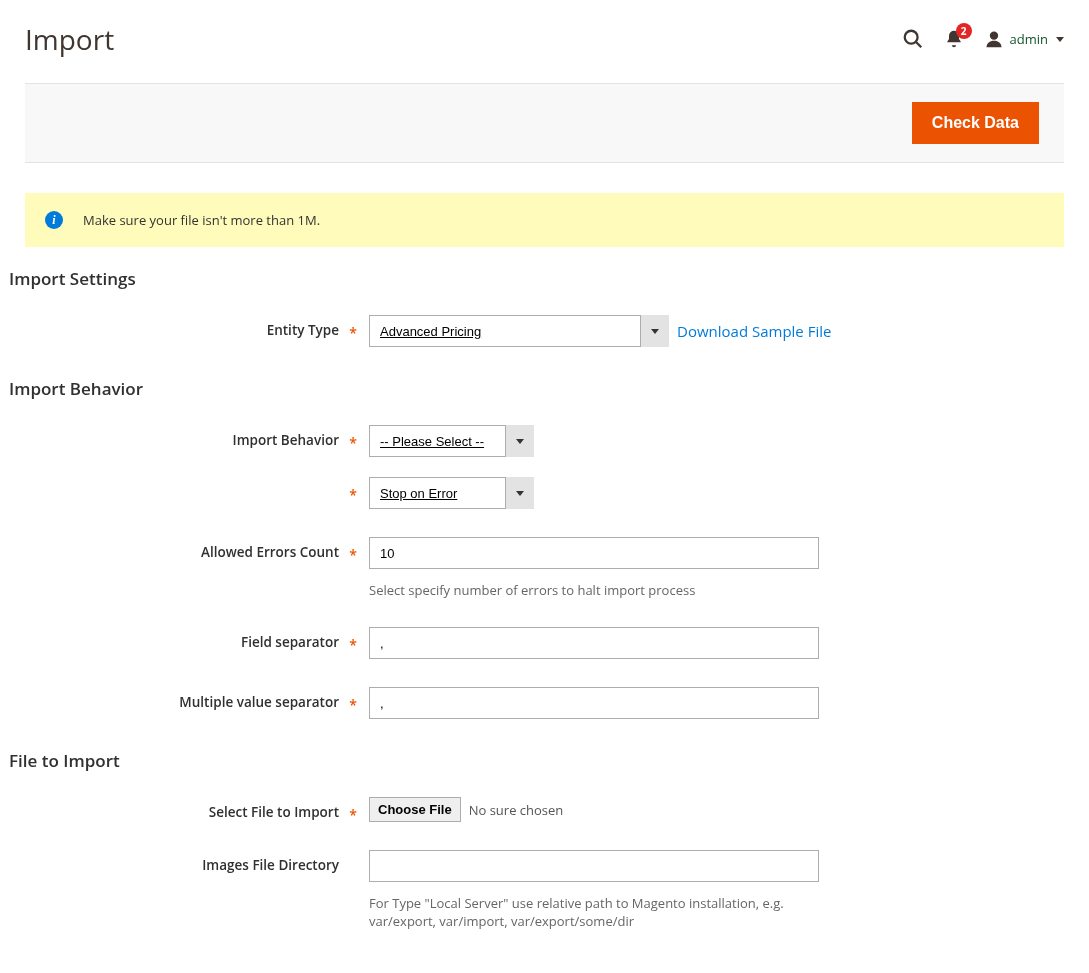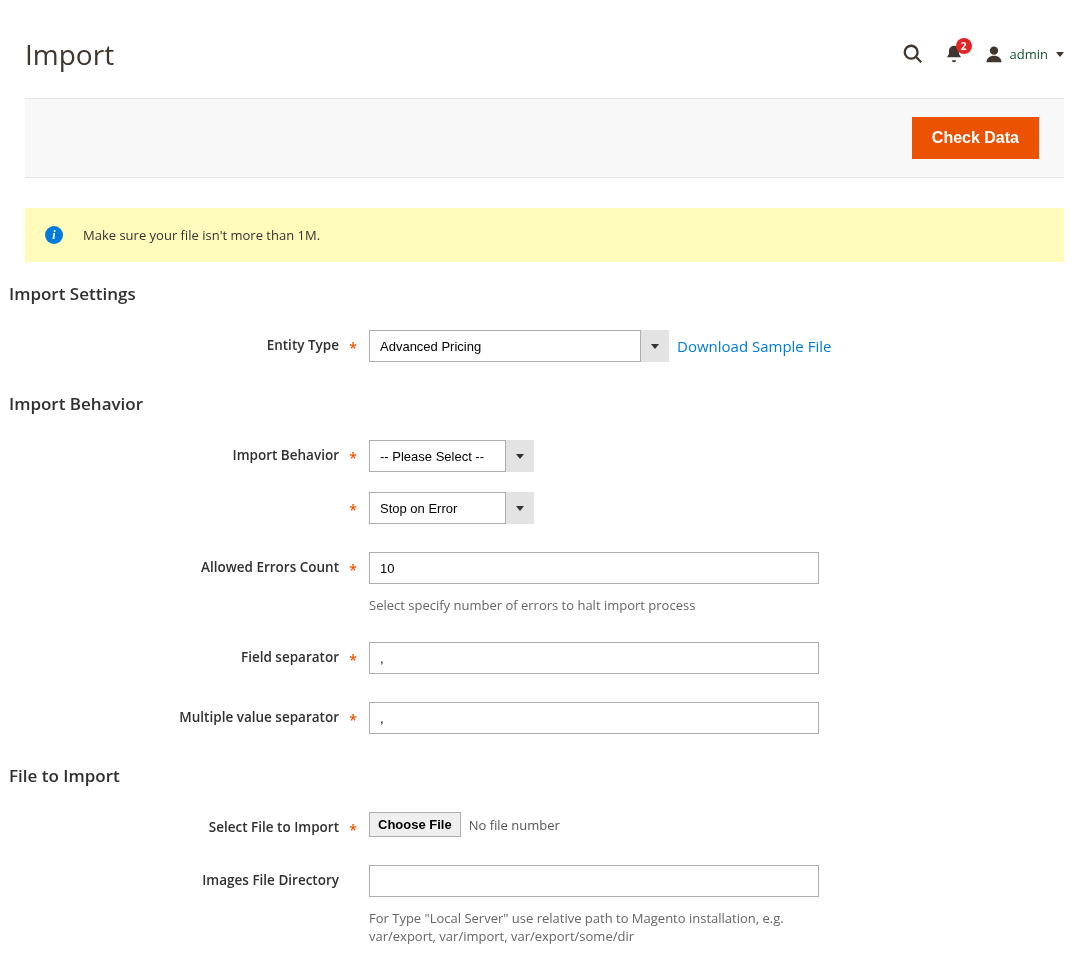--- a/index.html
+++ b/index.html
@@ -7,21 +7,21 @@
       font-family: 'Open Sans', Arial, sans-serif;
       font-size: 14px;
       color: #333;
       background: #fff;
       width: 1089px;
     }
     .page-header {
       display: flex;
       align-items: center;
       justify-content: space-between;
-      padding: 35px 25px 25px 25px;
+      padding: 20px 25px 25px 25px;
     }
     .page-title {
       font-size: 28px;
       font-weight: 400;
       color: #41362f;
     }
     .header-actions {
       display: flex;
       align-items: center;
       gap: 20px;
@@ -169,20 +169,21 @@
     }
     select {
       appearance: none;
       -webkit-appearance: none;
       border: 1px solid #adadad;
       background: #fff;
       padding: 6px 36px 6px 10px;
       font-size: 13px;
       height: 32px;
       cursor: pointer;
+      text-decoration: underline;
     }
     .select-300 { width: 300px; }
     .select-165 { width: 165px; }
     input[type="text"] {
       border: 1px solid #adadad;
       padding: 6px 10px;
       font-size: 13px;
       height: 32px;
       width: 450px;
     }
@@ -320,21 +321,21 @@
   </div>
 </div>
 
 <div class="section">
   <div class="section-title">File to Import</div>
 
   <div class="field-row">
     <div class="field-label req">Select File to Import</div>
     <div class="field-control">
       <button class="file-btn">Choose File</button>
-      <span class="file-status">No file number</span>
+      <span class="file-status">No sure chosen</span>
     </div>
   </div>
 
   <div class="field-row">
     <div class="field-label">Images File Directory</div>
     <div class="field-control">
       <input type="text" value="" style="">
       <div class="hint" style="max-width:450px;">For Type "Local Server" use relative path to Magento installation, e.g. var/export, var/import, var/export/some/dir</div>
     </div>
   </div>

